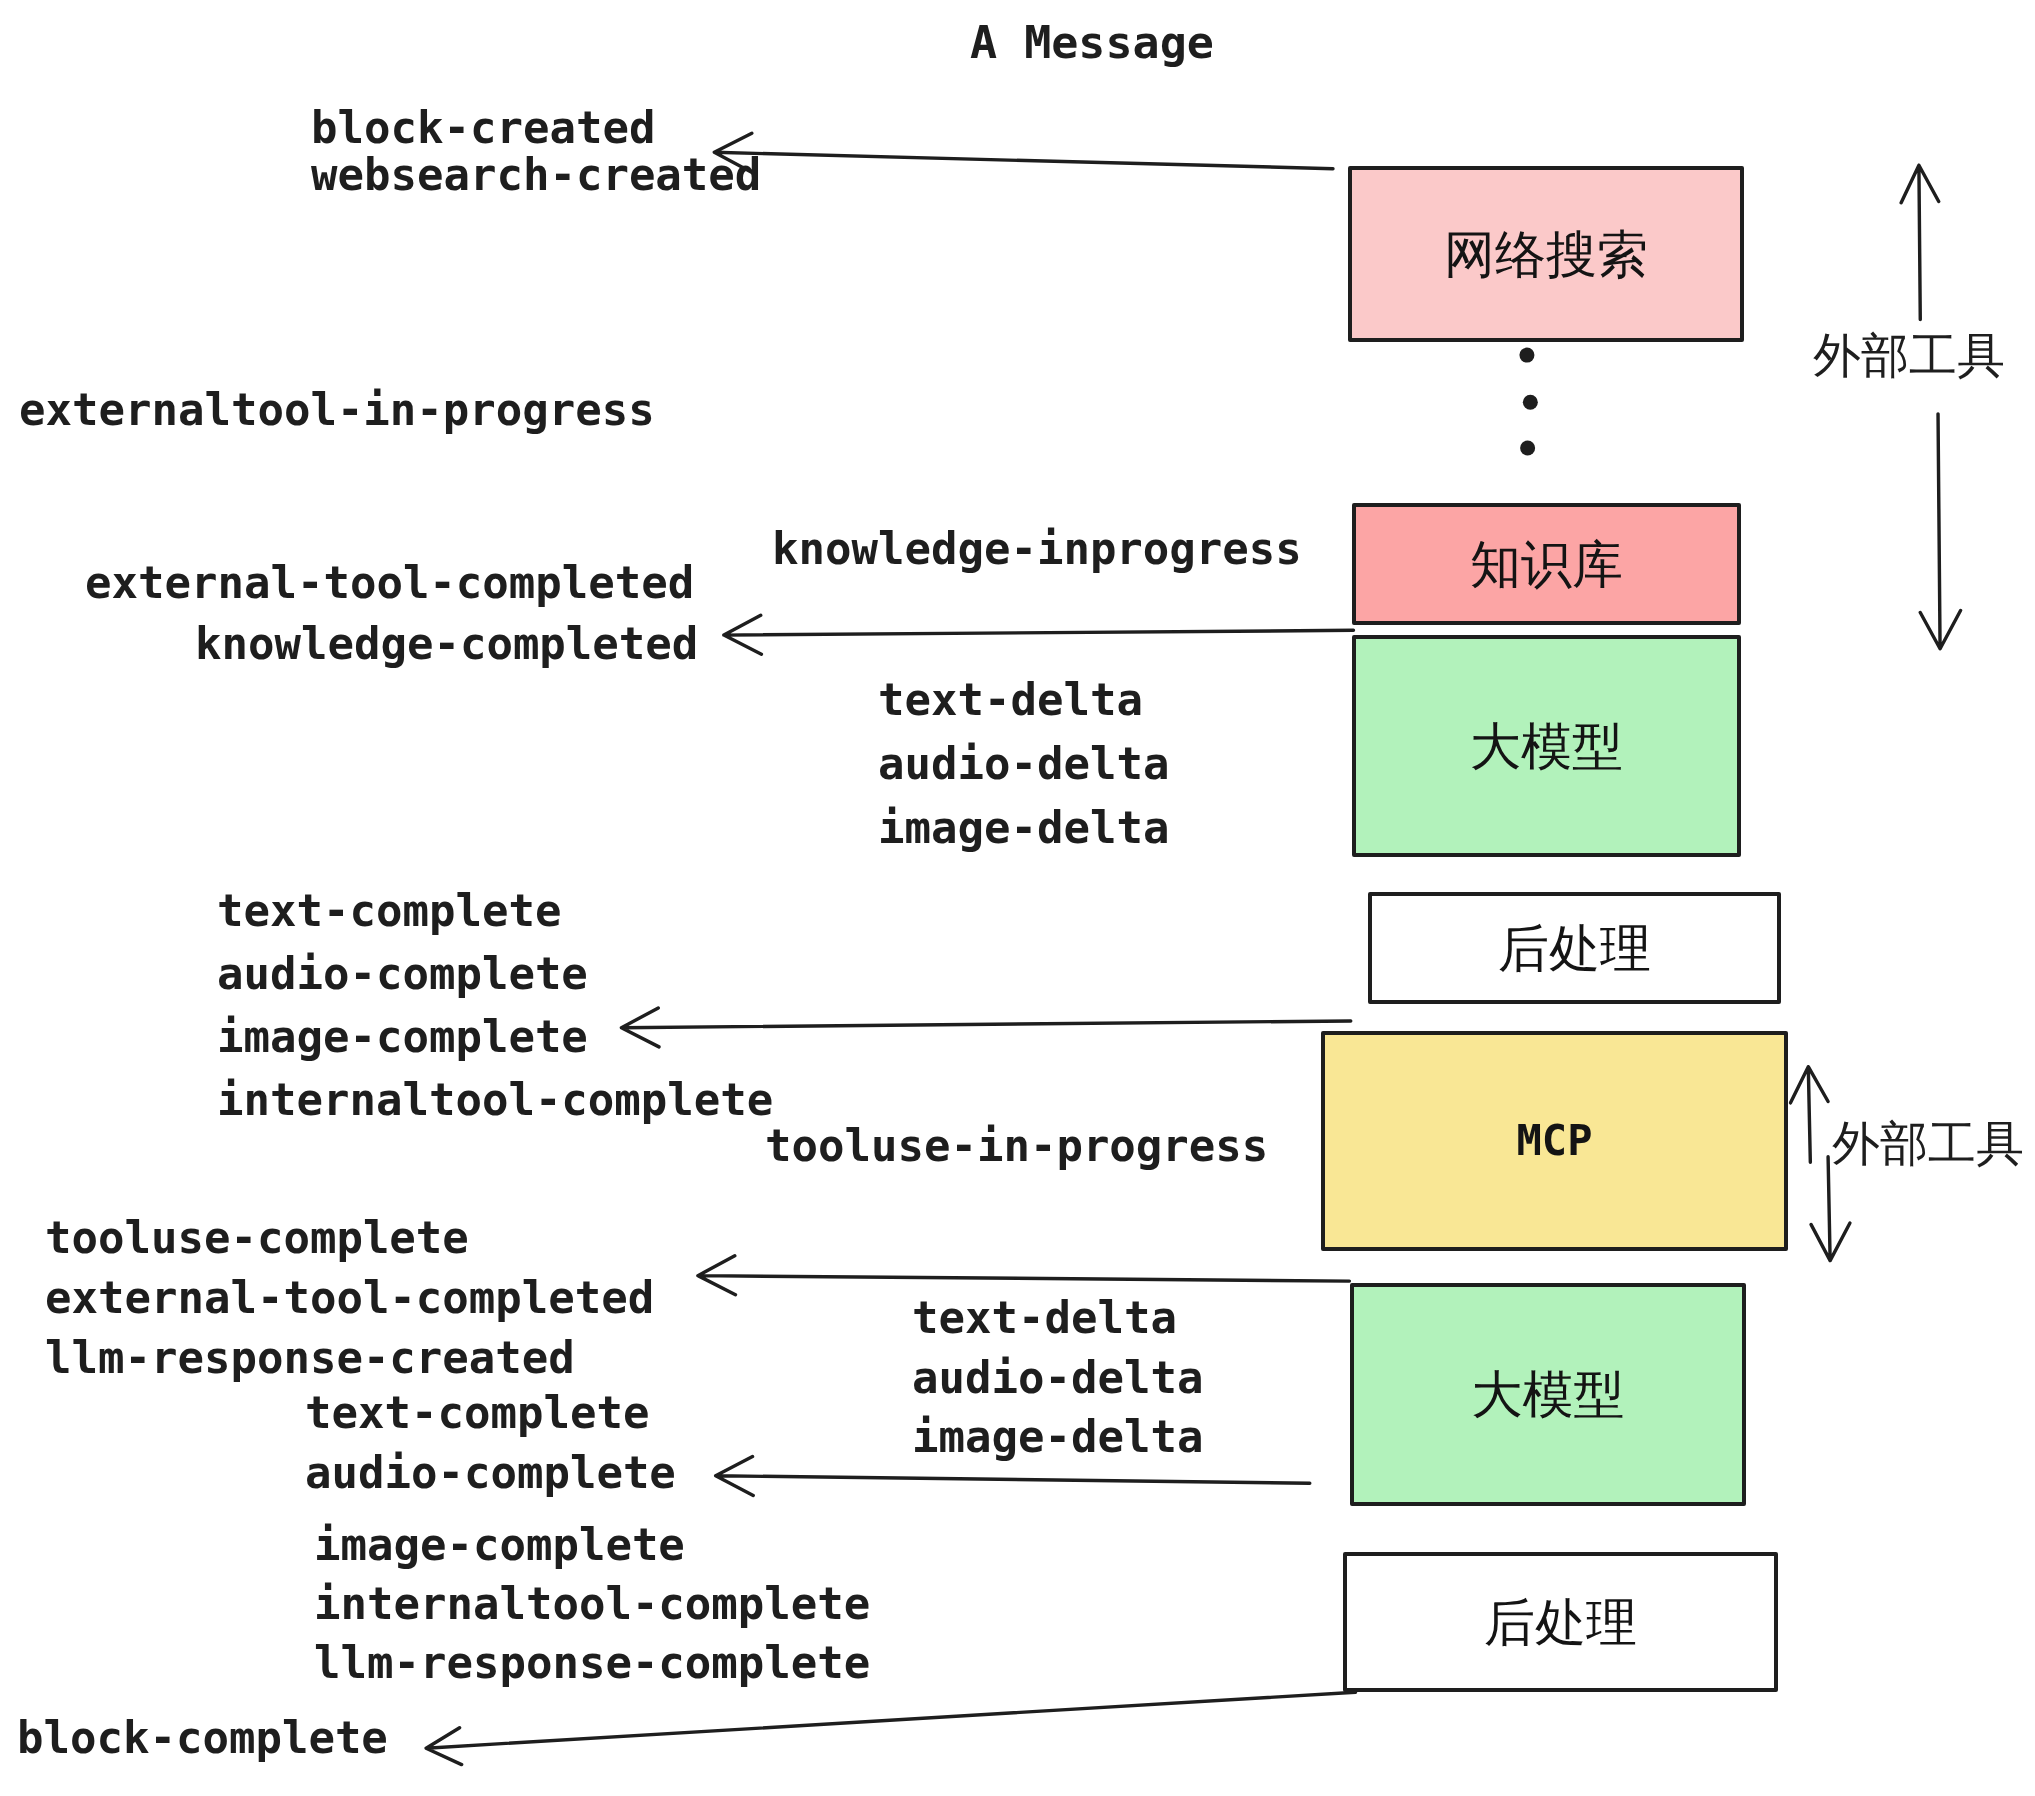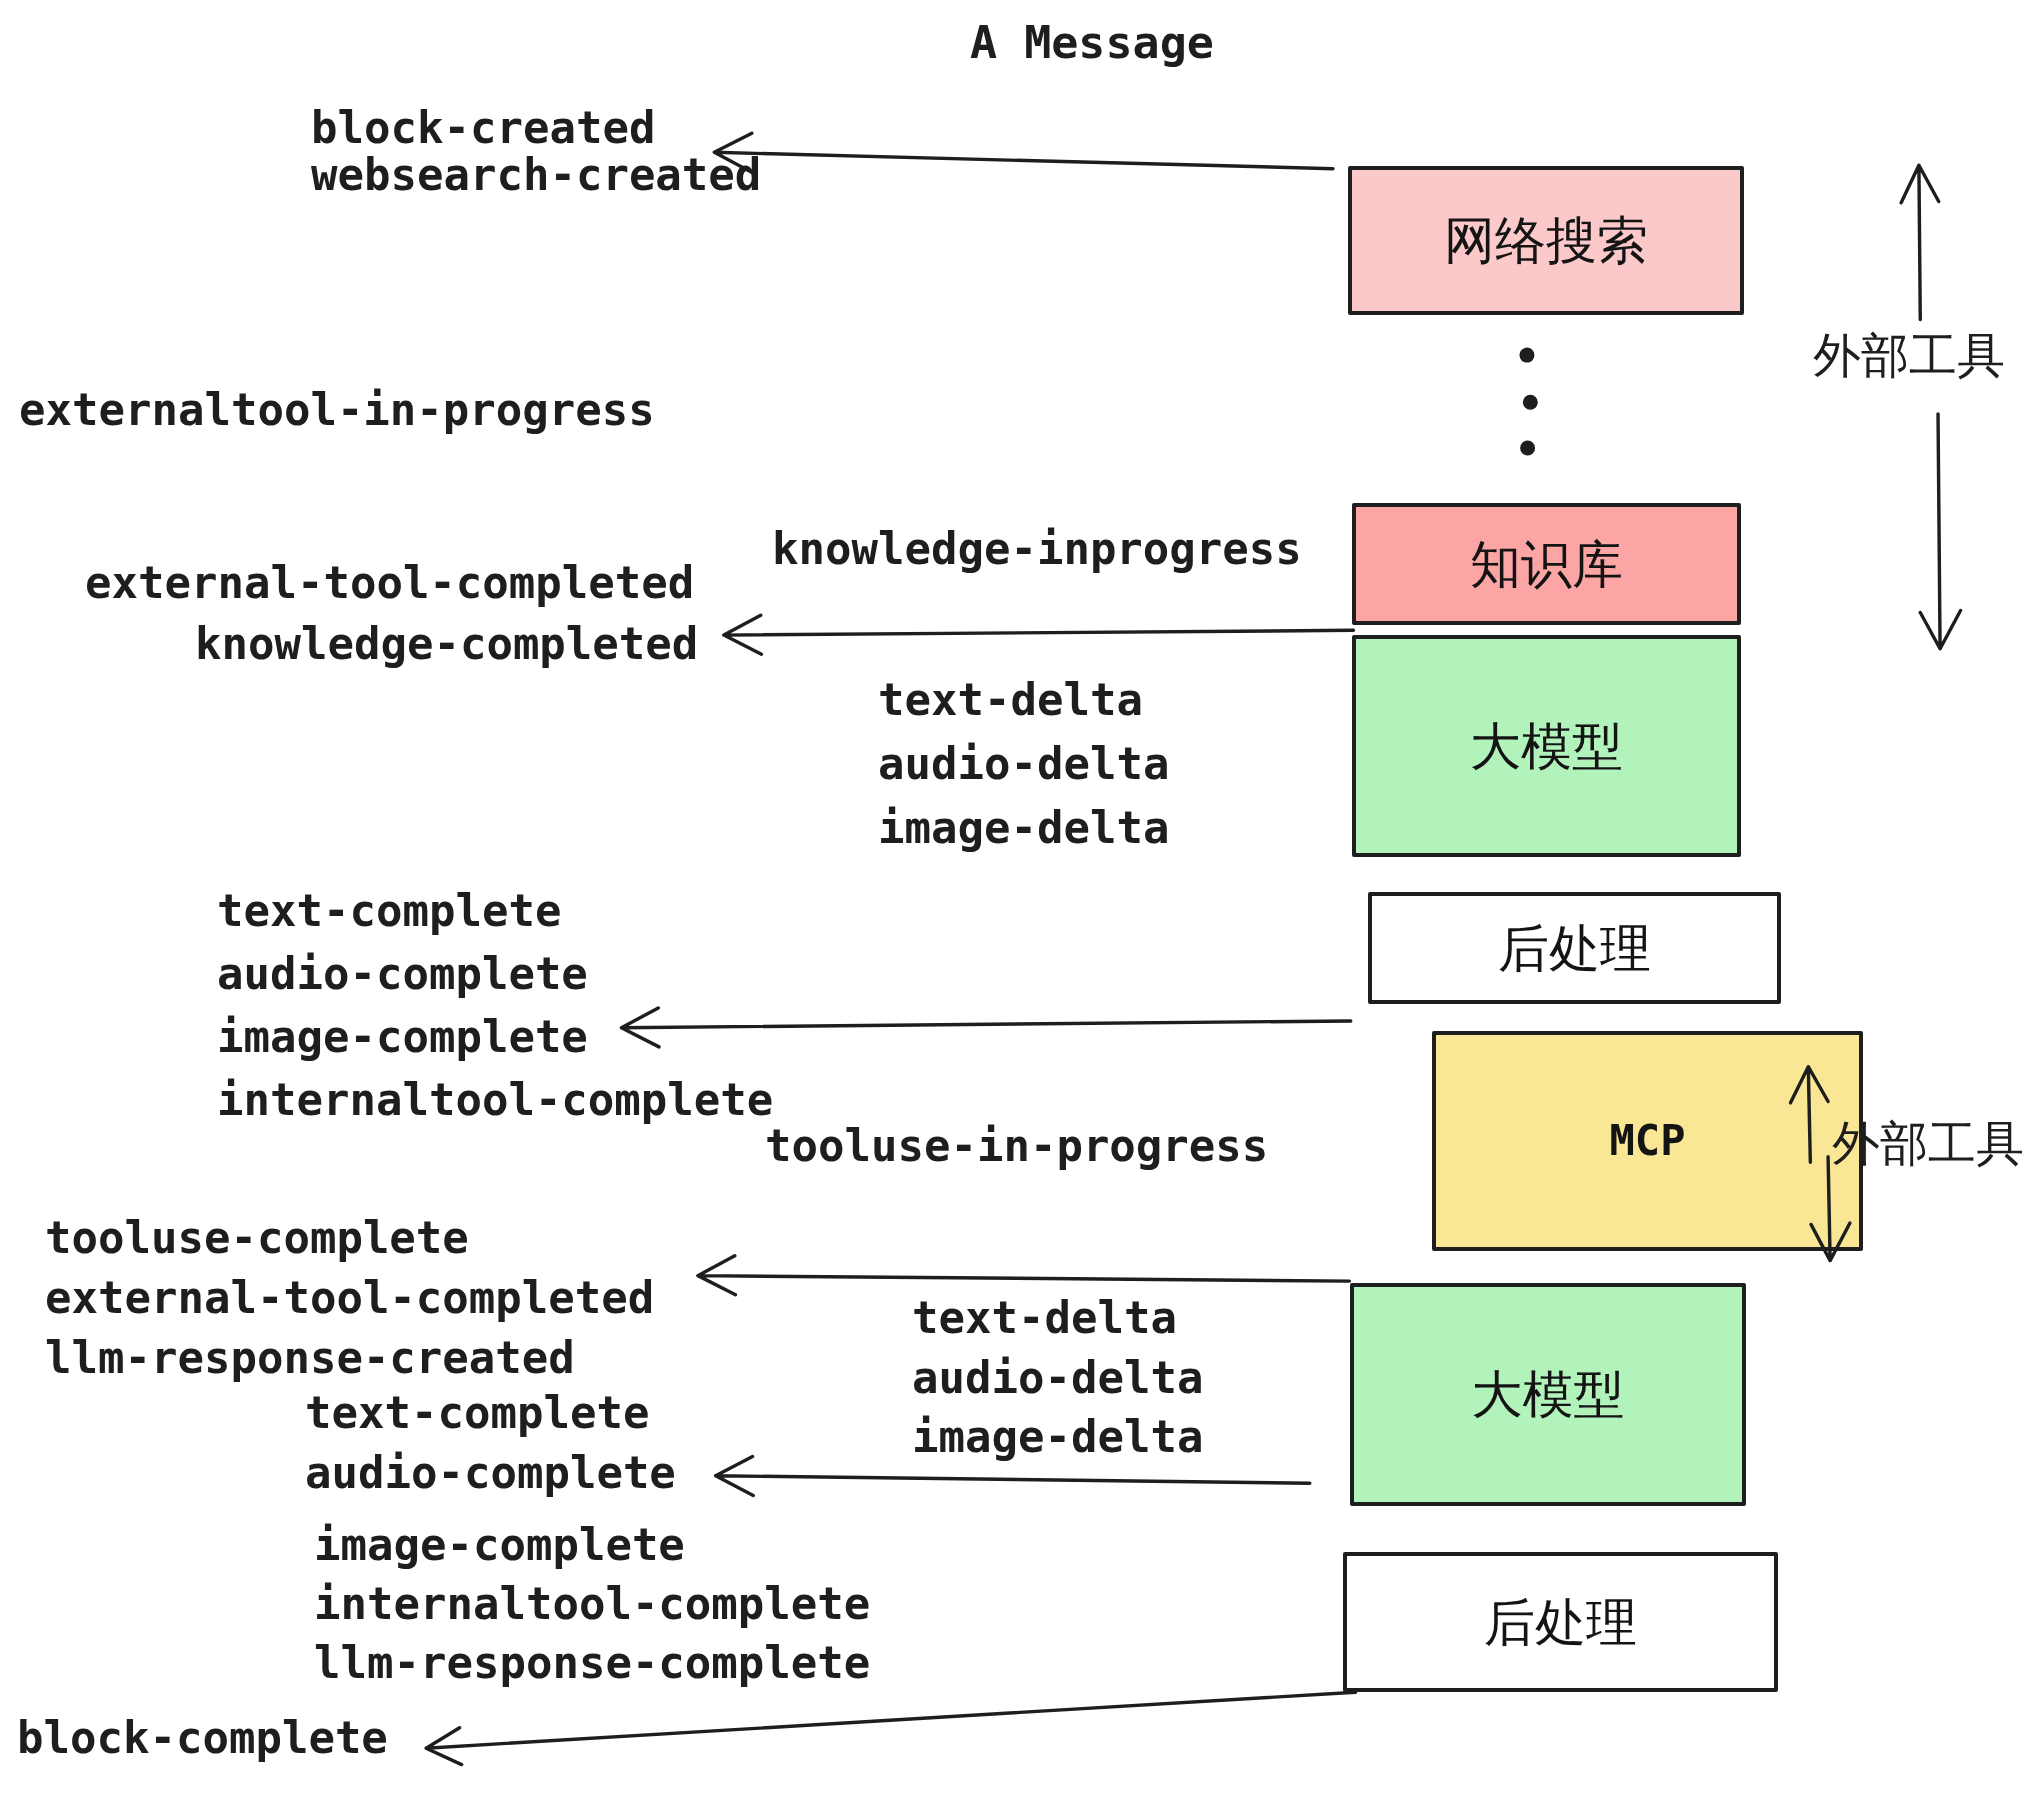--- a/index.html
+++ b/index.html
@@ -37,25 +37,25 @@
   }
   .box .lbl.mono{
     font:bold 42px/1 "DejaVu Sans Mono","Liberation Mono",monospace;
   }
   .cjk{
     position:absolute;
     font:400 48px/1 "DejaVu Sans","Liberation Sans",sans-serif;
     color:#1e1e1e;white-space:nowrap;
   }
   
-  #box-websearch{left:1348px;top:166px;width:396px;height:149px;}
+  #box-websearch{left:1348px;top:166px;width:396px;height:176px;}
   #box-knowledge{left:1352px;top:503px;width:389px;height:122px;}
   #box-llm1{left:1352px;top:635px;width:389px;height:222px;}
   #box-post1{left:1368px;top:892px;width:413px;height:112px;}
-  #box-mcp{left:1432px;top:1031px;width:431px;height:220px;}
+  #box-mcp{left:1321px;top:1031px;width:467px;height:220px;}
   #box-llm2{left:1350px;top:1283px;width:396px;height:223px;}
   #box-post2{left:1343px;top:1552px;width:435px;height:140px;}
   
   #e-block-created{left:311px;top:90px;margin-top:16px;}
   #e-websearch-created{left:311px;top:153px;}
   #e-websearch-in-progress{left:751px;top:194px;}
   #e-websearch-completed{left:751px;top:281px;}
   #e-externaltool-in-progress{left:19px;top:388px;}
   #e-knowledge-inprogress{left:772px;top:527px;}
   #e-external-tool-completed-1{left:85px;top:561px;}

